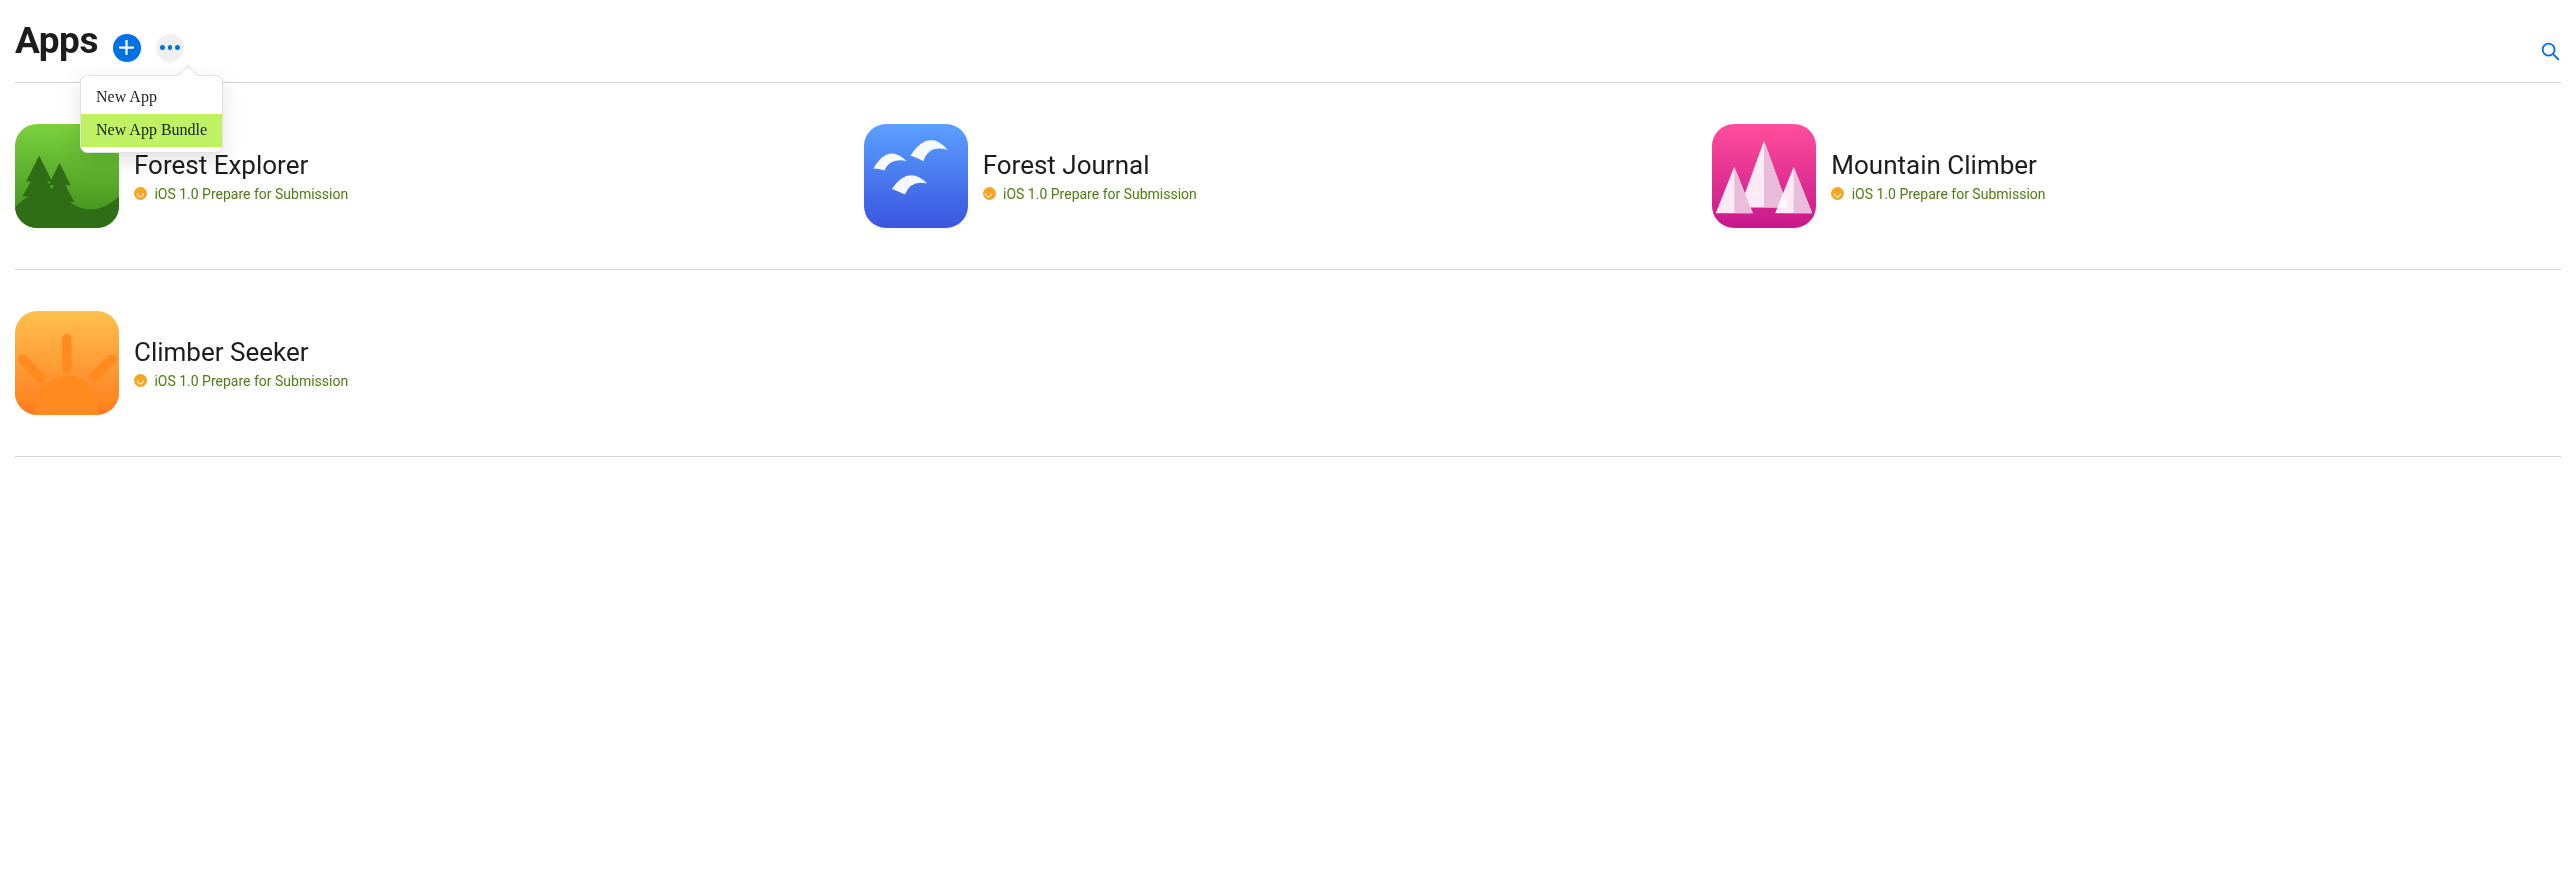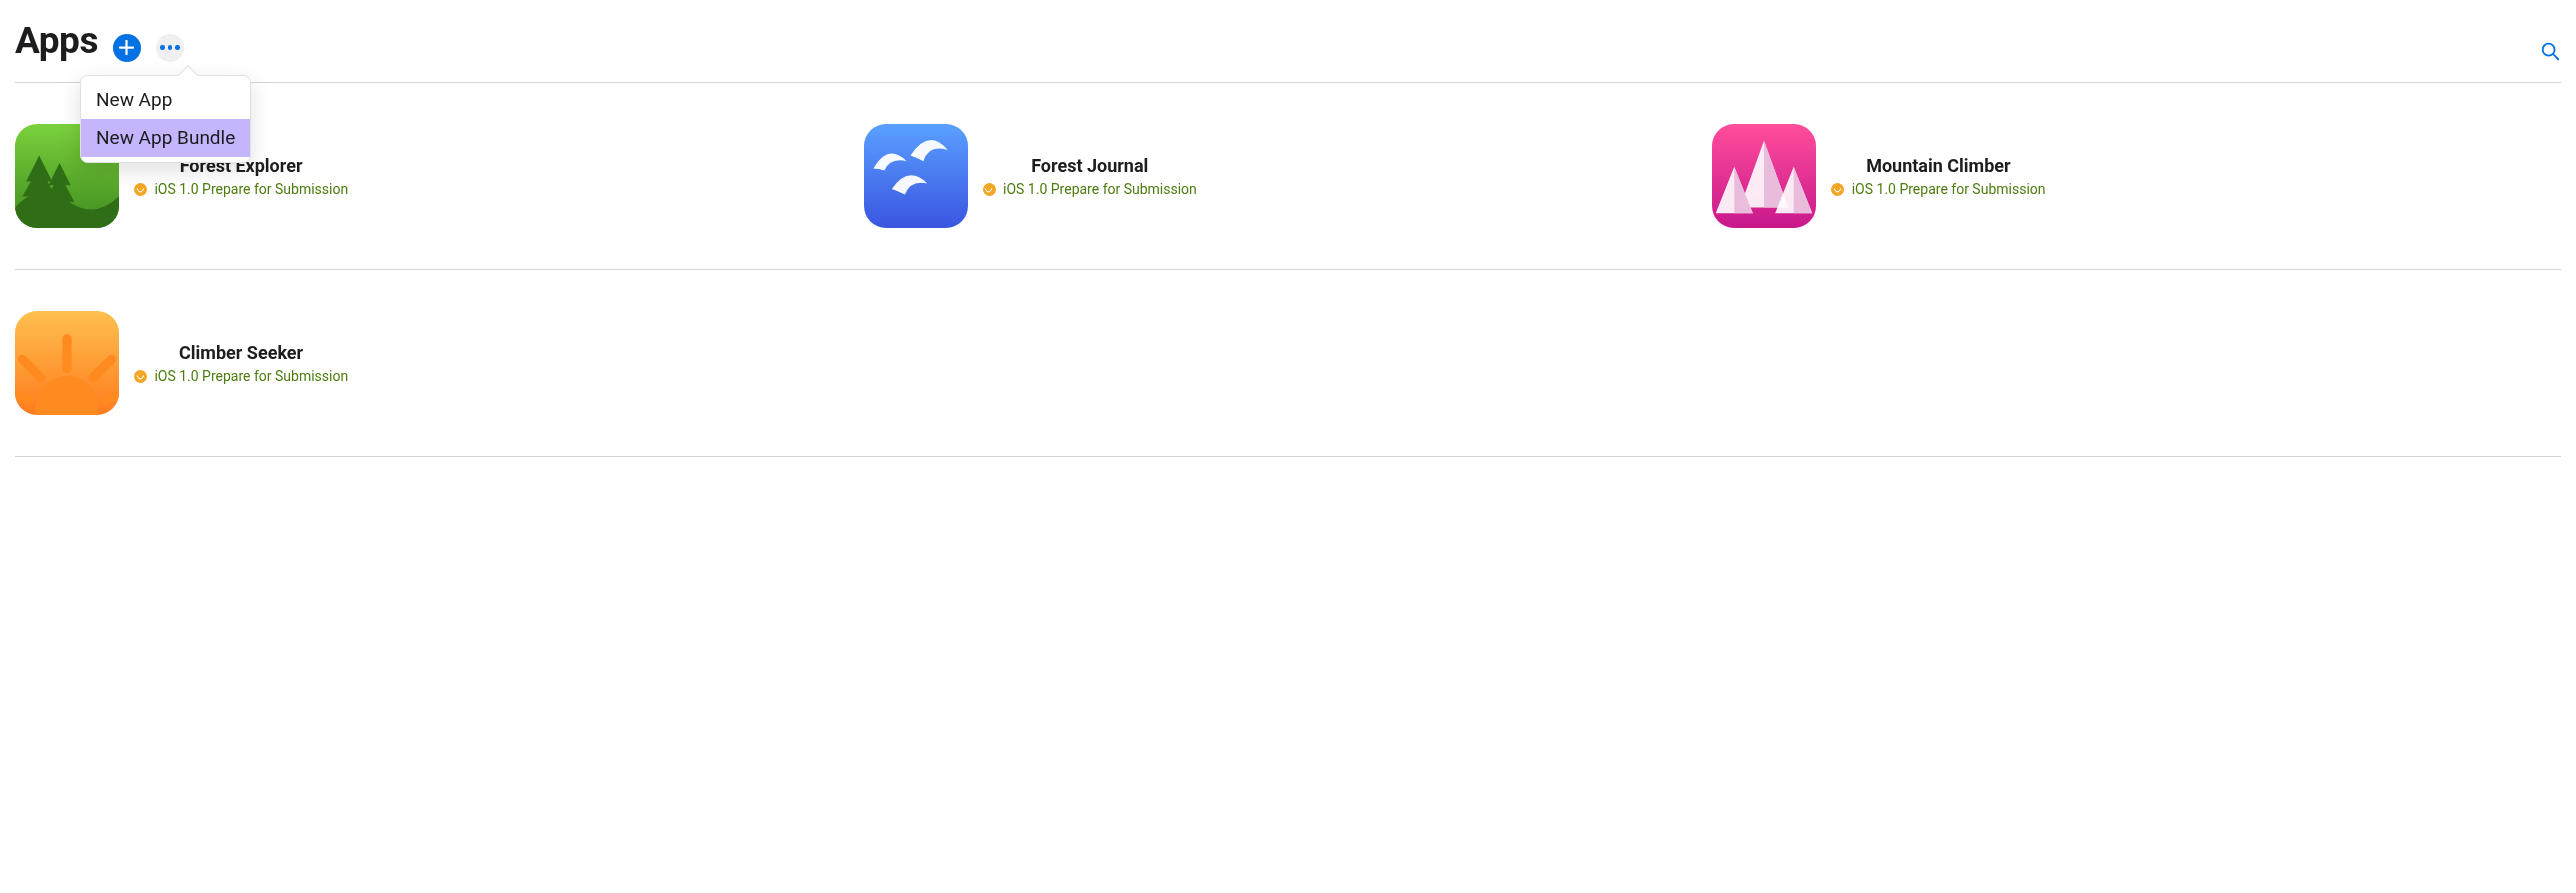--- a/index.html
+++ b/index.html
@@ -72,26 +72,27 @@
     top: -7.4px;
     left: 100px;
     width: 13px; height: 13px;
     background: #fff;
     border-left: 0.9px solid #e0e0e3;
     border-top: 0.9px solid #e0e0e3;
     transform: rotate(45deg);
   }
   .dropdown-item {
     padding: 7.4px 15px;
-    font-size: 19px;
+    font-size: 16px;
     cursor: pointer;
     white-space: nowrap;
+    font-family: Liberation Serif, serif;
   }
   .dropdown-item.highlight {
-    background: #c4b5fd;
+    background: #bef264;
   }
 
   
   .apps-grid {
     display: flex;
     flex-wrap: wrap;
   }
   .app-cell {
     width: 33.333%;
     display: flex;
@@ -105,24 +106,23 @@
   .app-icon {
     width: 104px;
     height: 104px;
     border-radius: 22px;
     flex-shrink: 0;
     margin-right: 15px;
     overflow: hidden;
   }
   .app-meta { min-width: 0; }
   .app-name {
-    font-size: 18px;
-    font-weight: 700;
+    font-size: 26px;
+    font-weight: 400;
     margin-bottom: 5.6px;
-    text-align: center;
   }
   .app-status {
     display: flex;
     align-items: center;
     font-size: 14px;
     color: #4d7c0f;
   }
   .status-dot {
     width: 13px; height: 13px; border-radius:50%;
     background: #f5a623;

